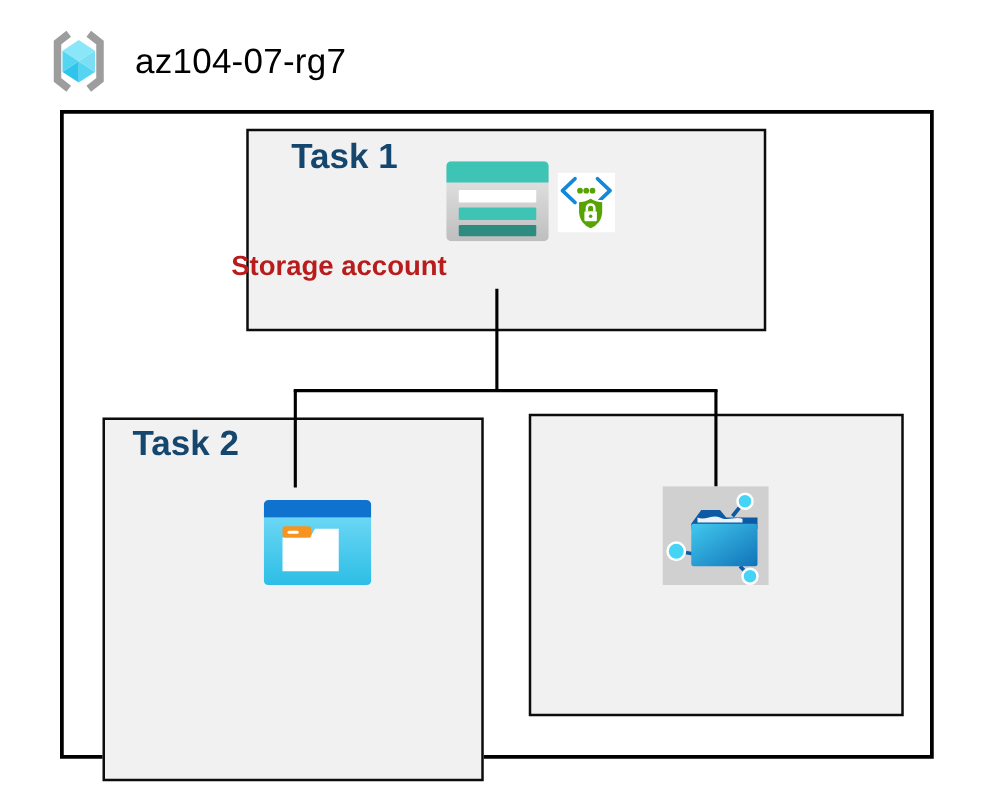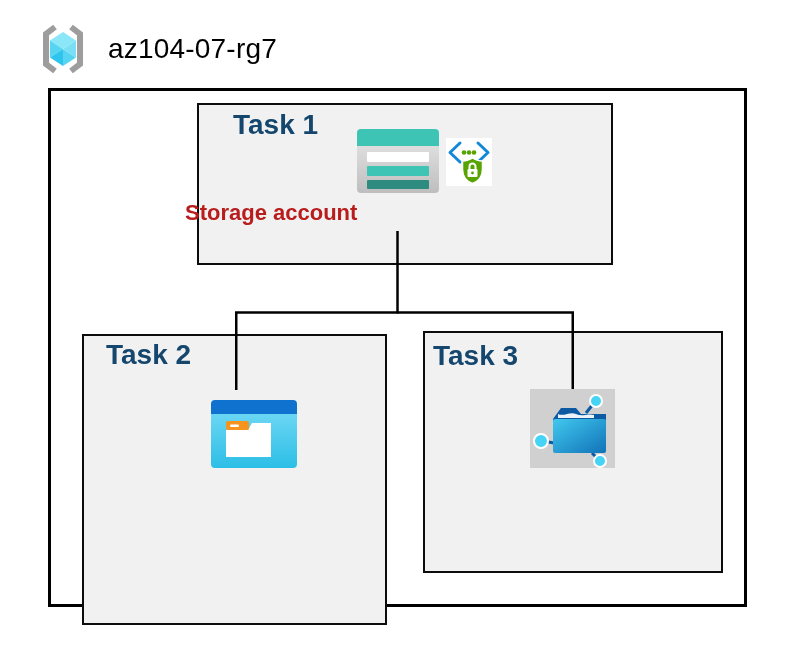--- a/index.html
+++ b/index.html
@@ -107,21 +107,20 @@
         <path fill="url(#blobBody)" d="M0 14 H86 V64 Q86 68 82 68 H4 Q0 68 0 64 Z"></path>
         <path class="f-blob-blue" d="M4 0 H82 A4 4 0 0 1 86 4 V14 H0 V4 A4 4 0 0 1 4 0 Z"></path>
         <path class="f-white" d="M15 30 H37 L41 23 H60 V57 H15 Z"></path>
         <rect class="f-orange" x="15" y="21" width="23" height="9" rx="2"></rect>
         <rect class="f-white" x="19" y="24.5" width="9" height="2.5" rx="1.25"></rect>
       </svg>
 
     </div>
 
     <div class="task-box task3">
-      <div class="task-label" style="left:8px;top:8px;">Task 3</div>
 
       <svg class="icon-abs" style="left:105px;top:56px;" width="85" height="79" viewBox="0 0 85 79">
         <defs>
           <linearGradient id="fsFolder" x1="0" y1="0" x2="1" y2="1">
             <stop offset="0" stop-color="#41C8EE"></stop>
               <stop offset="1" stop-color="#1173B8"></stop>
           </linearGradient>
         </defs>
         <rect class="f-gray-bg" x="0" y="0" width="85" height="79"></rect>
         <path class="s-navy" d="M56 24 L64 14" fill="none" stroke-width="3"></path>

